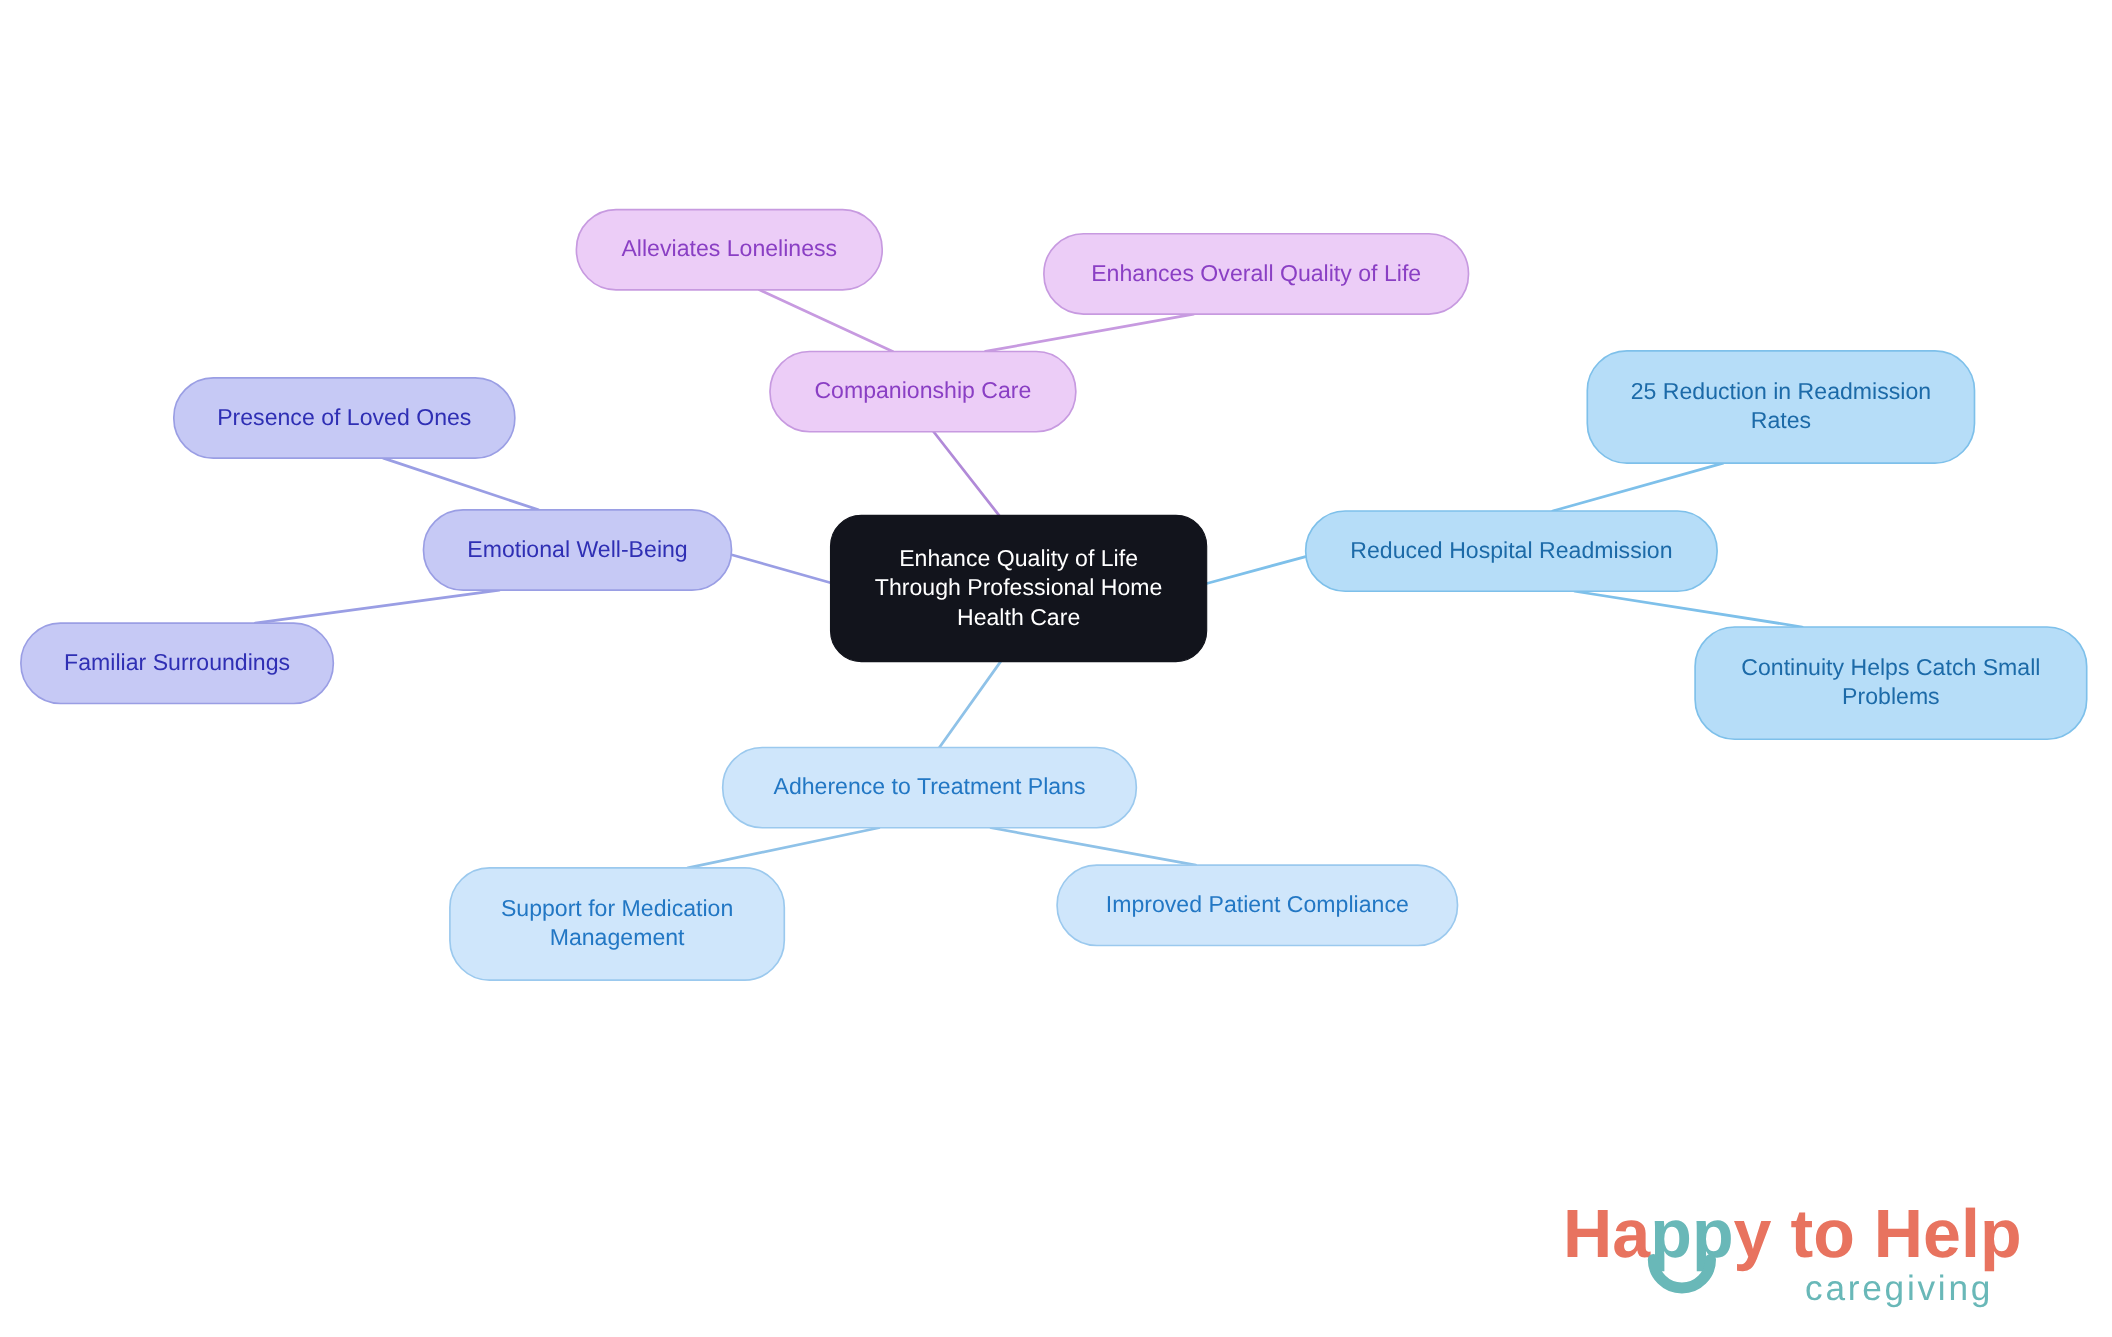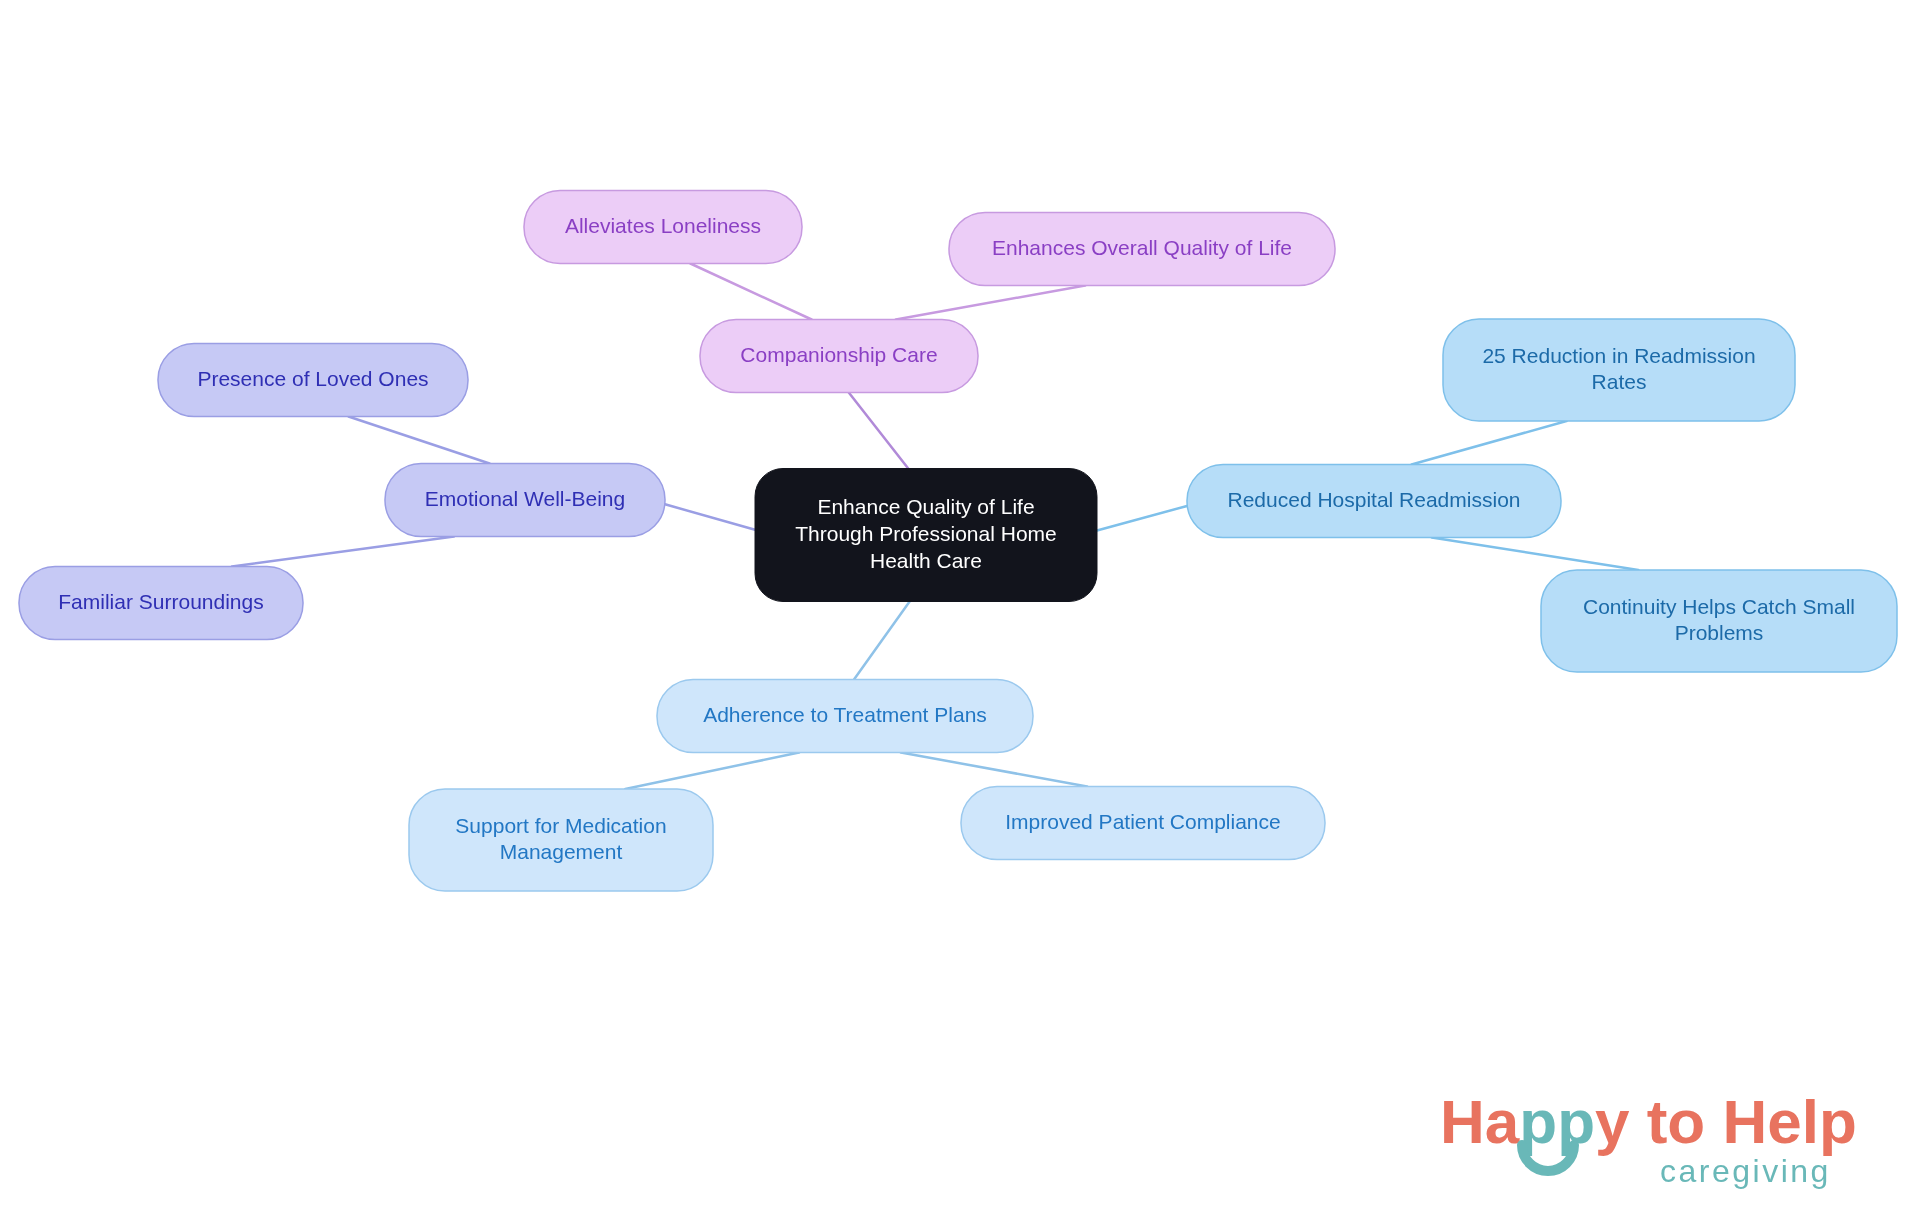--- a/index.html
+++ b/index.html
@@ -21,21 +21,21 @@
     height: 1215px;
     display: block;
   }
   .node-label {
     font-family: "Liberation Sans", sans-serif;
     text-anchor: middle;
     dominant-baseline: middle;
   }
   .logo-wrap {
     position: absolute;
-    right: 24px;
+    right: 43px;
     bottom: 20px;
     width: 460px;
     height: 110px;
   }
   .logo-svg { display: block; width: 100%; height: 100%; }
 </style>
 </head>
 <body>
 
 <svg id="mindmap-canvas" viewBox="0 0 1920 1215">

